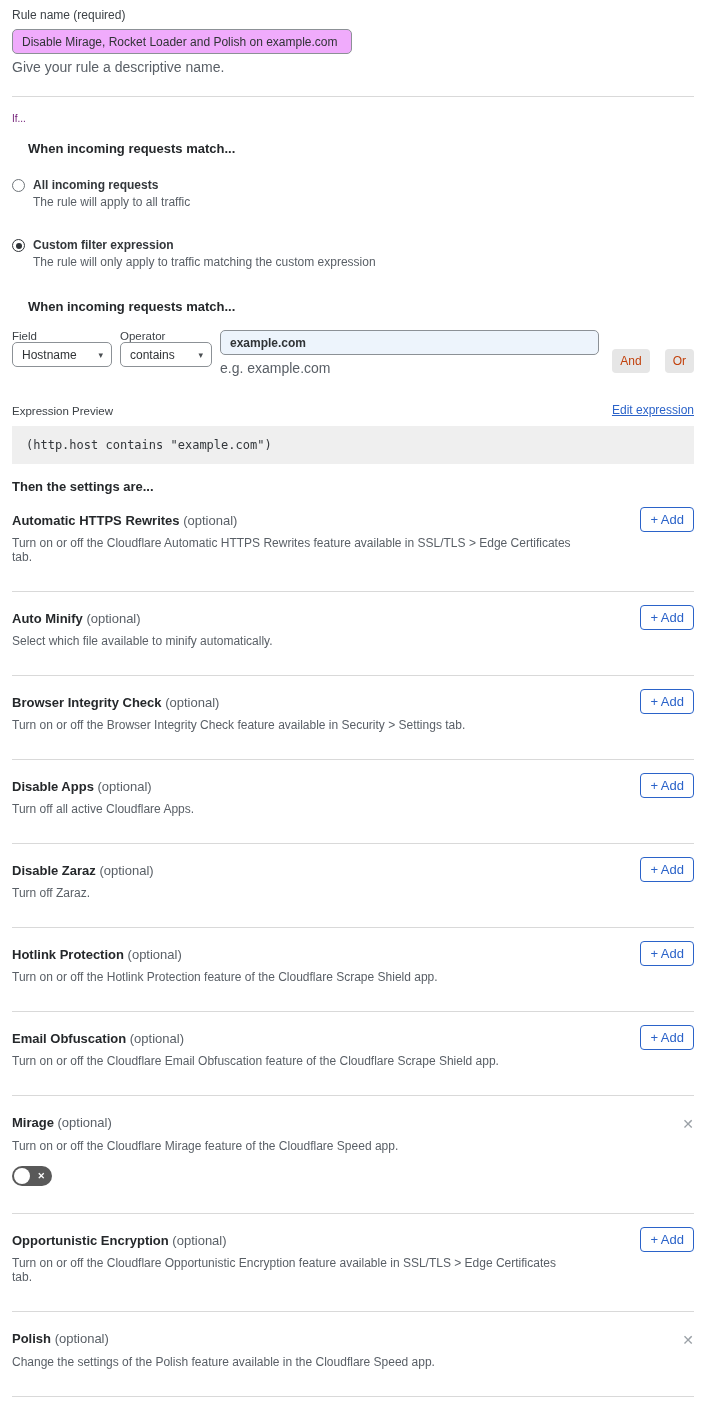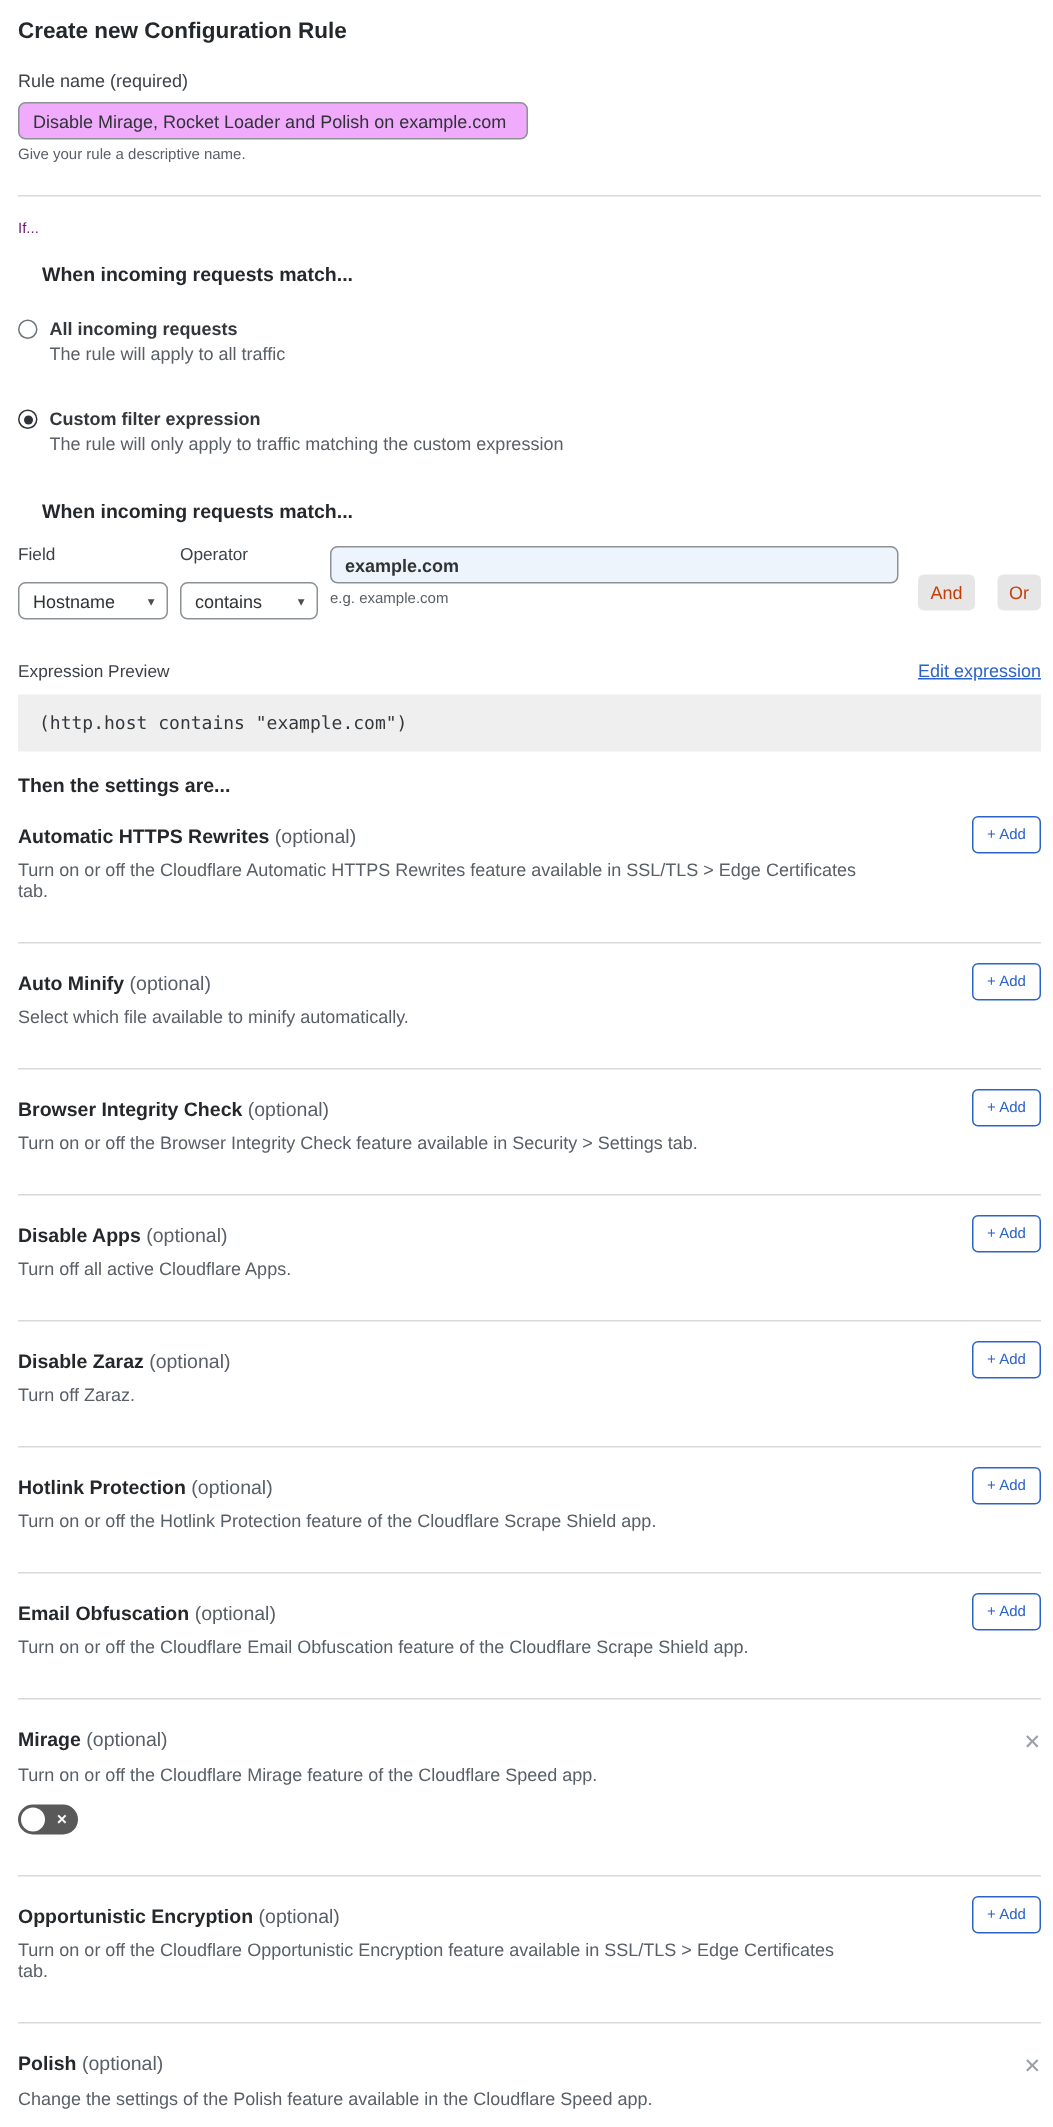--- a/index.html
+++ b/index.html
@@ -24,21 +24,21 @@
 
   .page-title{
     font-size:15px; font-weight:700; margin:4px 0 18px 0; color:#25282b;
   }
   .field-label{ font-size:12px; color:#3d4247; margin-bottom:7px; }
   .text-input{
     width:340px; height:25px; border:1px solid var(--border-gray); border-radius:5px;
     padding:0 9px; font-size:12px; font-family:"Liberation Sans", sans-serif; color:var(--text-dark);
     background:#f0abfc; outline:none;
   }
-  .helper{ font-size:10px; color:var(--text-gray); margin-top:5px; }
+  .helper{ font-size:14px; color:var(--text-gray); margin-top:5px; }
 
   .divider{ border:none; border-top:1px solid var(--divider); margin:21px 0 0 0; }
 
   .h2{ font-size:10px; font-weight:400; margin:16px 0 0 0; color:#701a75; }
   .h3{ font-size:13px; font-weight:700; margin:17px 0 0 16px; color:#25282b; }
 
   .radio-option{ display:flex; margin-top:22px; cursor:pointer; }
   .radio-option + .radio-option{ margin-top:29px; }
   .radio-circle{
     width:13px; height:13px; border-radius:50%; border:1.5px solid #6e7479;
@@ -48,21 +48,21 @@
   .radio-circle.checked::after{
     content:""; position:absolute; left:2.5px; top:2.5px; width:6px; height:6px;
     border-radius:50%; background:#2f3337;
   }
   .radio-texts{ padding-top:0; }
   .radio-label{ font-size:12px; font-weight:700; color:#33373b; }
   .radio-desc{ font-size:12px; color:var(--text-gray); margin-top:3px; }
 
   .builder{ display:flex; align-items:flex-start; margin-top:16px; gap:8px; }
   .builder .col{ display:flex; flex-direction:column; }
-  .col-label{ font-size:11.5px; color:#3d4247; margin-bottom:12px; }
+  .col-label{ font-size:11.5px; color:#3d4247; margin-bottom:0; }
   .select{
     height:25px; border:1px solid var(--border-gray); border-radius:5px; background:#fff;
     display:flex; align-items:center; justify-content:space-between;
     padding:0 8px 0 9px; font-size:12px; color:var(--text-dark); cursor:pointer;
   }
   .select .caret{ font-size:9px; color:#4a4e52; margin-left:8px; }
   .w-field{ width:100px; }
   .w-operator{ width:92px; }
   .value-col{ flex:1; }
   .value-input{
@@ -88,21 +88,21 @@
 
   .setting{ border-bottom:1px solid var(--divider); padding:19px 0 27px 0; position:relative; }
   .setting-head{ display:flex; justify-content:space-between; align-items:flex-start; }
   .setting-title{ font-size:13px; color:#25282b; }
   .setting-title .name{ font-weight:700; }
   .setting-title .opt{ font-weight:400; color:var(--text-gray); }
   .setting-desc{ font-size:12px; color:var(--text-gray); margin-top:8px; max-width:560px; }
   .add-btn{
     position:absolute; right:0; top:13px;
     min-width:46px; height:25px; background:#fff; border:1px solid var(--accent); border-radius:4px;
-    color:var(--accent); font-size:10px; font-family:"Liberation Sans", sans-serif; cursor:pointer;
+    color:var(--accent); font-size:13px; font-family:"Liberation Sans", sans-serif; cursor:pointer;
     padding:0 9px;
   }
   .close-btn{
     background:none; border:none; color:#9aa0a6; font-size:14px; cursor:pointer;
     padding:0; line-height:1; margin-top:2px; font-family:"Liberation Sans", sans-serif;
   }
   .toggle{
     margin-top:13px; width:40px; height:20px; border-radius:10px; background:var(--toggle-bg);
     position:relative; cursor:pointer; display:flex; align-items:center;
   }
@@ -112,21 +112,20 @@
   .toggle .off-x{
     position:absolute; right:7px; top:50%; transform:translateY(-50%);
     color:#fff; font-size:9px; font-weight:700;
   }
 </style>
 </head>
 <body>
 
 <div class="container">
 
-  <h1 class="page-title">Create new Configuration Rule</h1>
 
   <div>
     <div class="field-label">Rule name (required)</div>
     <input class="text-input" type="text" value="Disable Mirage, Rocket Loader and Polish on example.com" style="">
     <div class="helper">Give your rule a descriptive name.</div>
   </div>
 
   <hr class="divider">
 
   <h2 class="h2">If...</h2>

